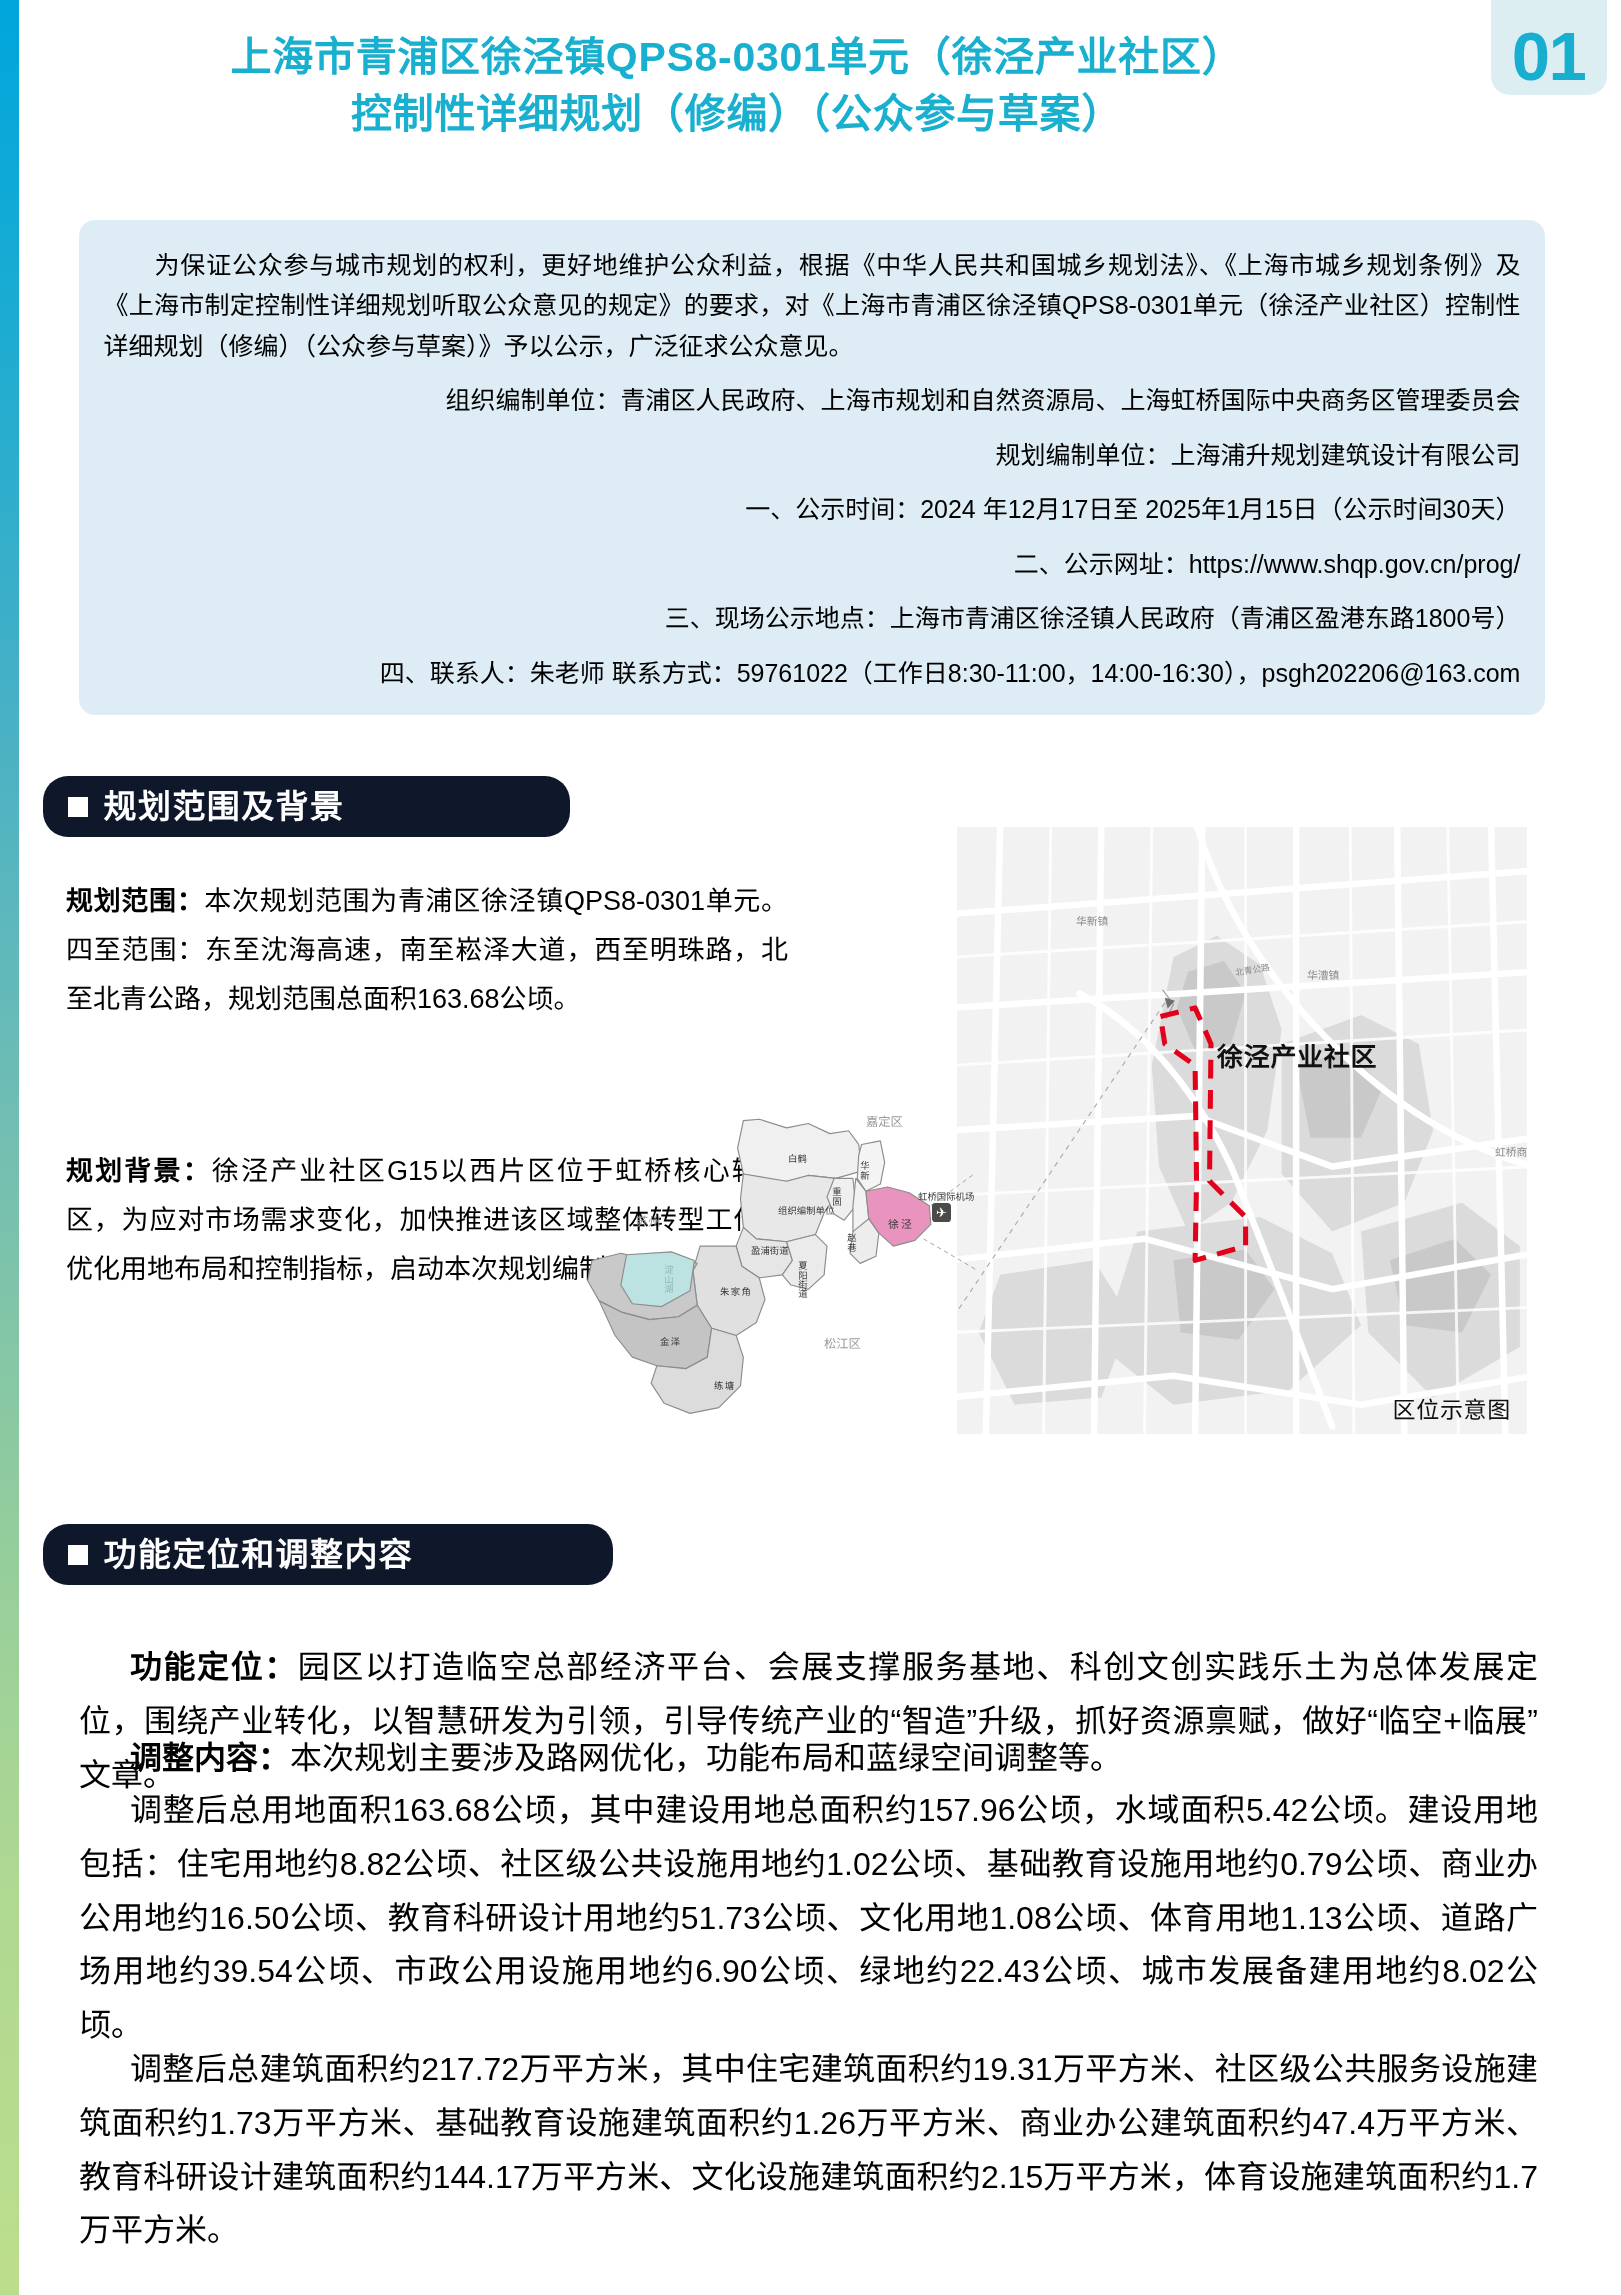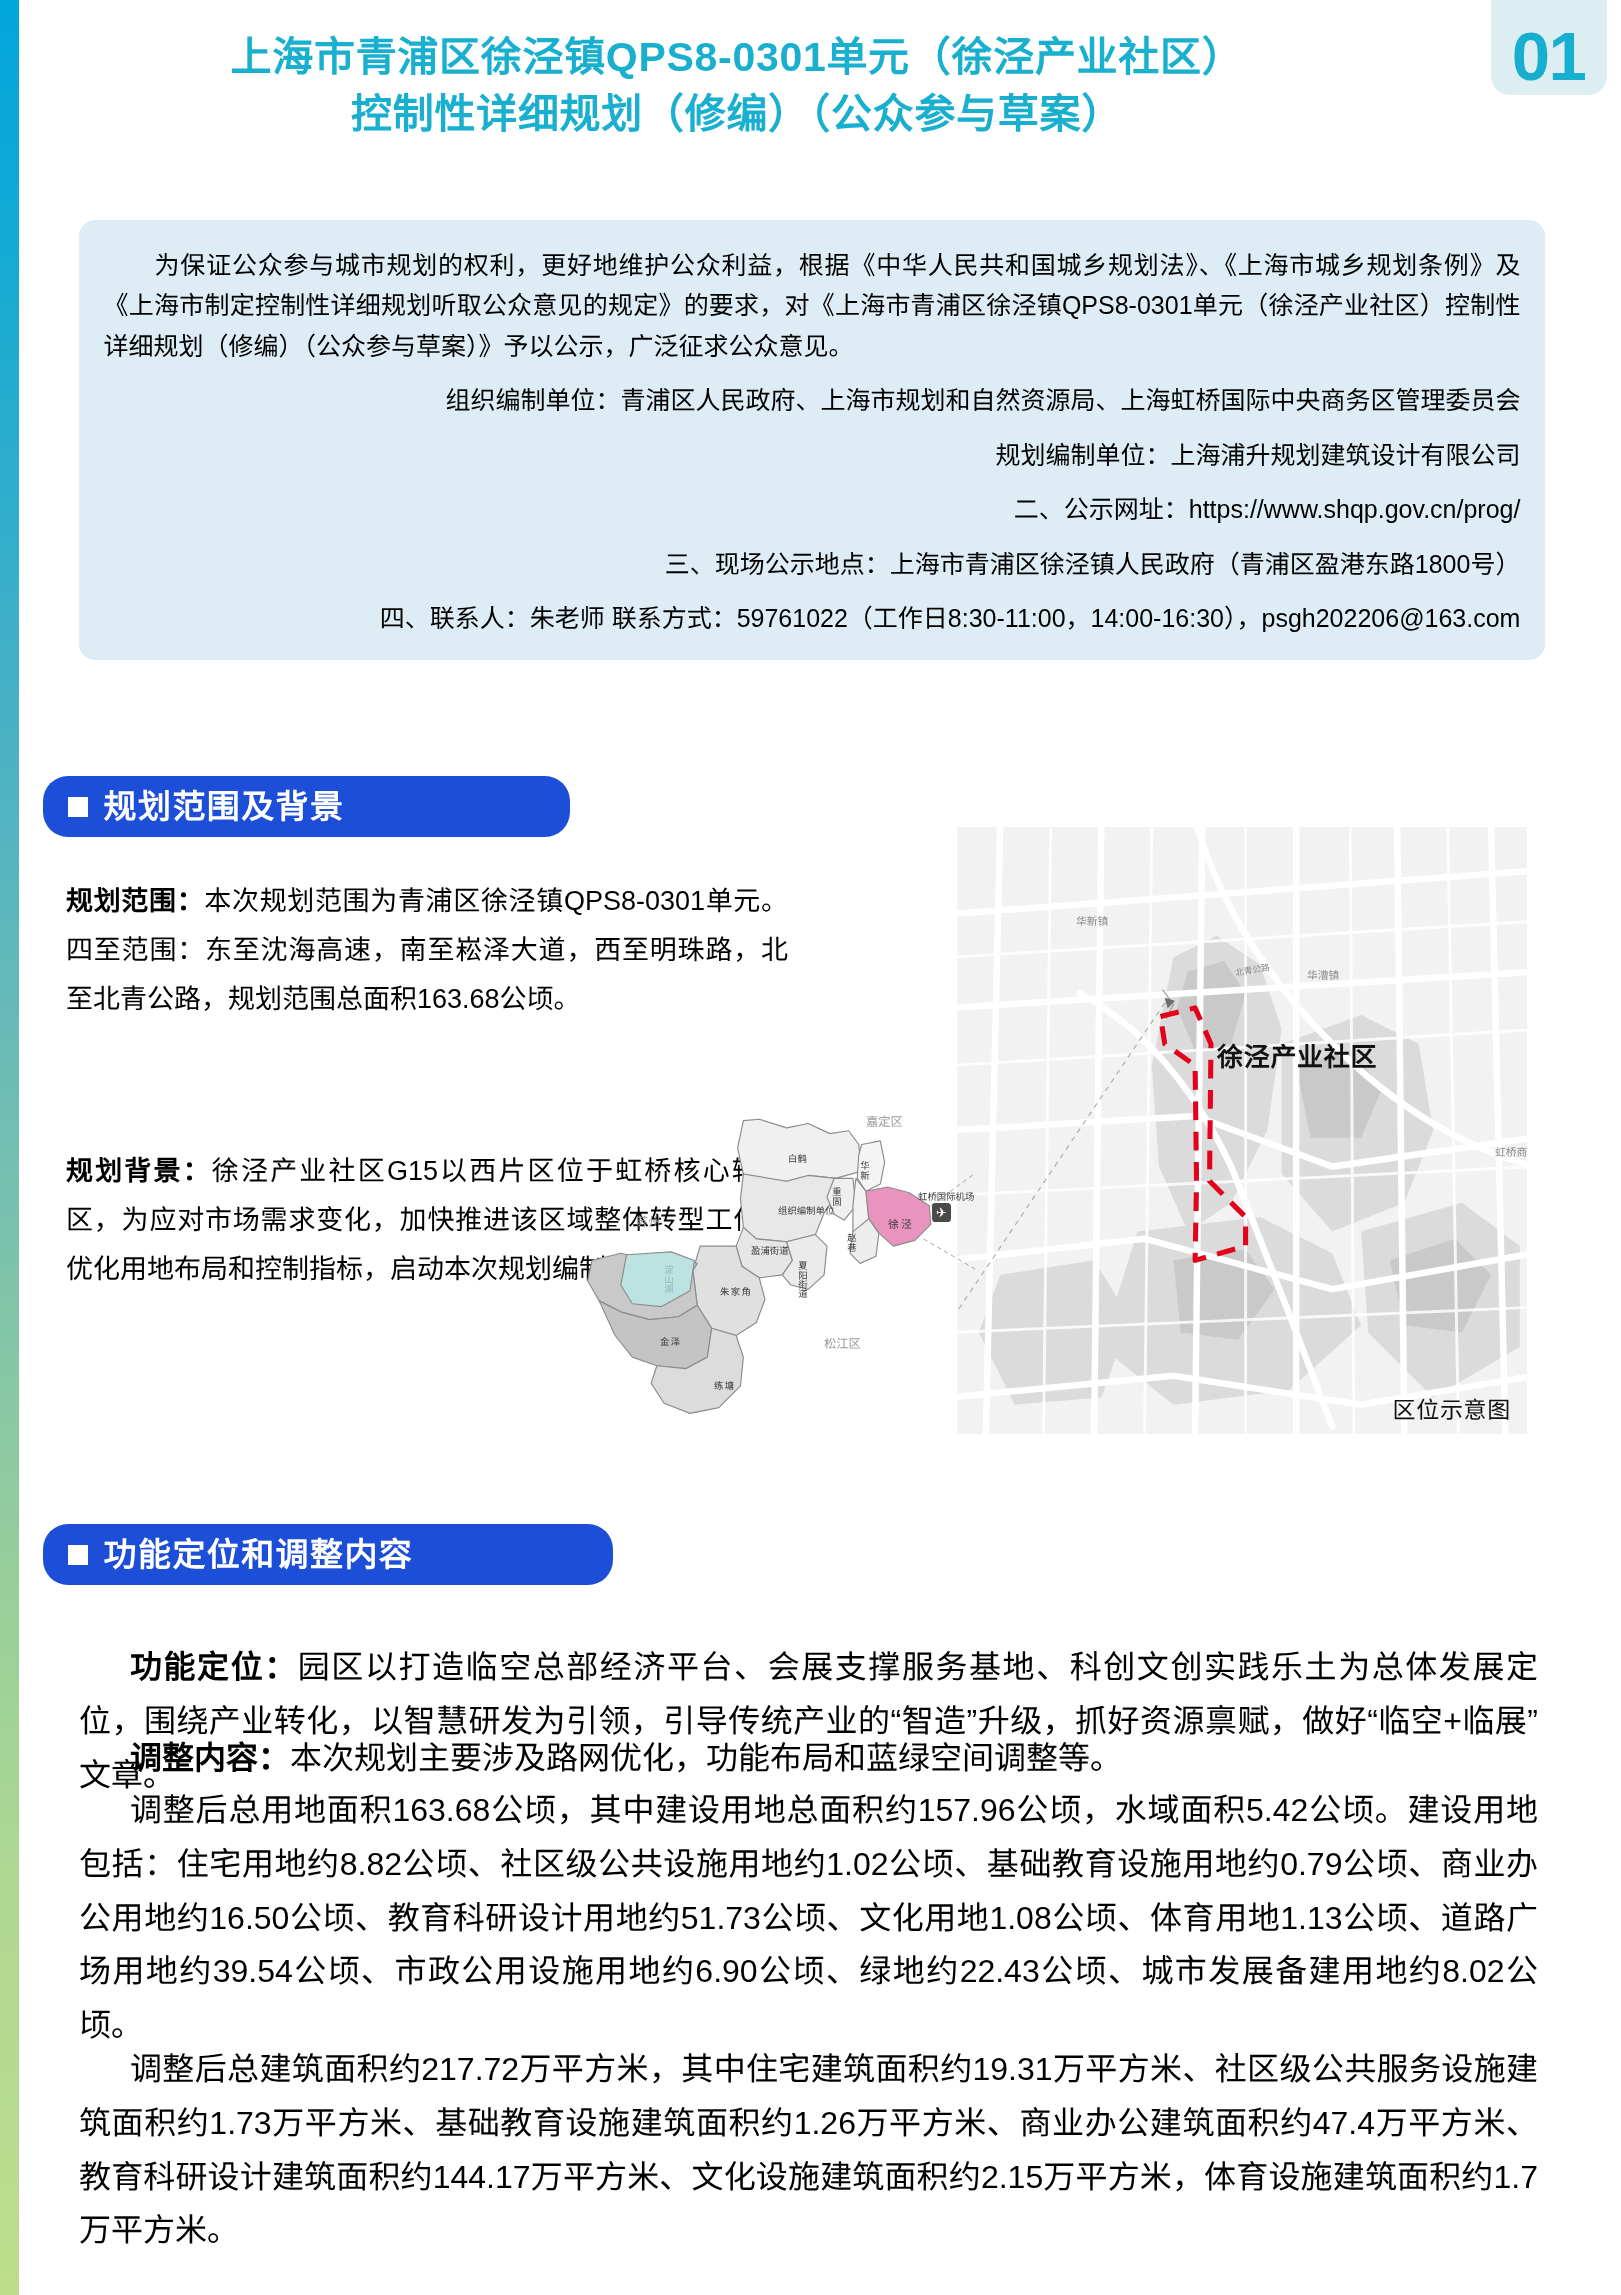--- a/index.html
+++ b/index.html
@@ -89,21 +89,21 @@
     margin: 14px 0 0 0;
     padding-left: 26px;
     white-space: nowrap;
     text-align: right;
   }
 
   
   .sec-banner {
     position: absolute;
     height: 61px;
-    background: #1d4ed8;
+    background: #0f172a;
     border-radius: 25px;
     display: flex;
     align-items: center;
     padding: 0 27.4px 0 24.6px;
     box-sizing: border-box;
   }
   .sec-bullet {
     width: 20px; height: 20px;
     background: #ffffff;
     margin-right: 16px;
@@ -214,20 +214,21 @@
 
   <div class="title-block">
     <div class="title-line">上海市青浦区徐泾镇QPS8-0301单元（徐泾产业社区）</div>
     <div class="title-line">控制性详细规划（修编）（公众参与草案）</div>
   </div>
 
   <div class="notice-box">
     <p class="notice-p">为保证公众参与城市规划的权利，更好地维护公众利益，根据《中华人民共和国城乡规划法》、《上海市城乡规划条例》及《上海市制定控制性详细规划听取公众意见的规定》的要求，对《上海市青浦区徐泾镇QPS8-0301单元（徐泾产业社区）控制性详细规划（修编）（公众参与草案）》予以公示，广泛征求公众意见。</p>
     <p class="notice-line">组织编制单位：青浦区人民政府、上海市规划和自然资源局、上海虹桥国际中央商务区管理委员会</p>
     <p class="notice-line">规划编制单位：上海浦升规划建筑设计有限公司</p>
+    <p class="notice-line">一、公示时间：2024 年12月17日至 2025年1月15日（公示时间30天）</p>
     <p class="notice-line">二、公示网址：https://www.shqp.gov.cn/prog/</p>
     <p class="notice-line">三、现场公示地点：上海市青浦区徐泾镇人民政府（青浦区盈港东路1800号）</p>
     <p class="notice-line">四、联系人：朱老师  联系方式：59761022（工作日8:30-11:00，14:00-16:30），psgh202206@163.com</p>
   </div>
 
   <div class="sec-banner" style="left:43px; top:776px; width:527px;">
     <span class="sec-bullet"></span>
     <span class="sec-title">规划范围及背景</span>
   </div>
 

